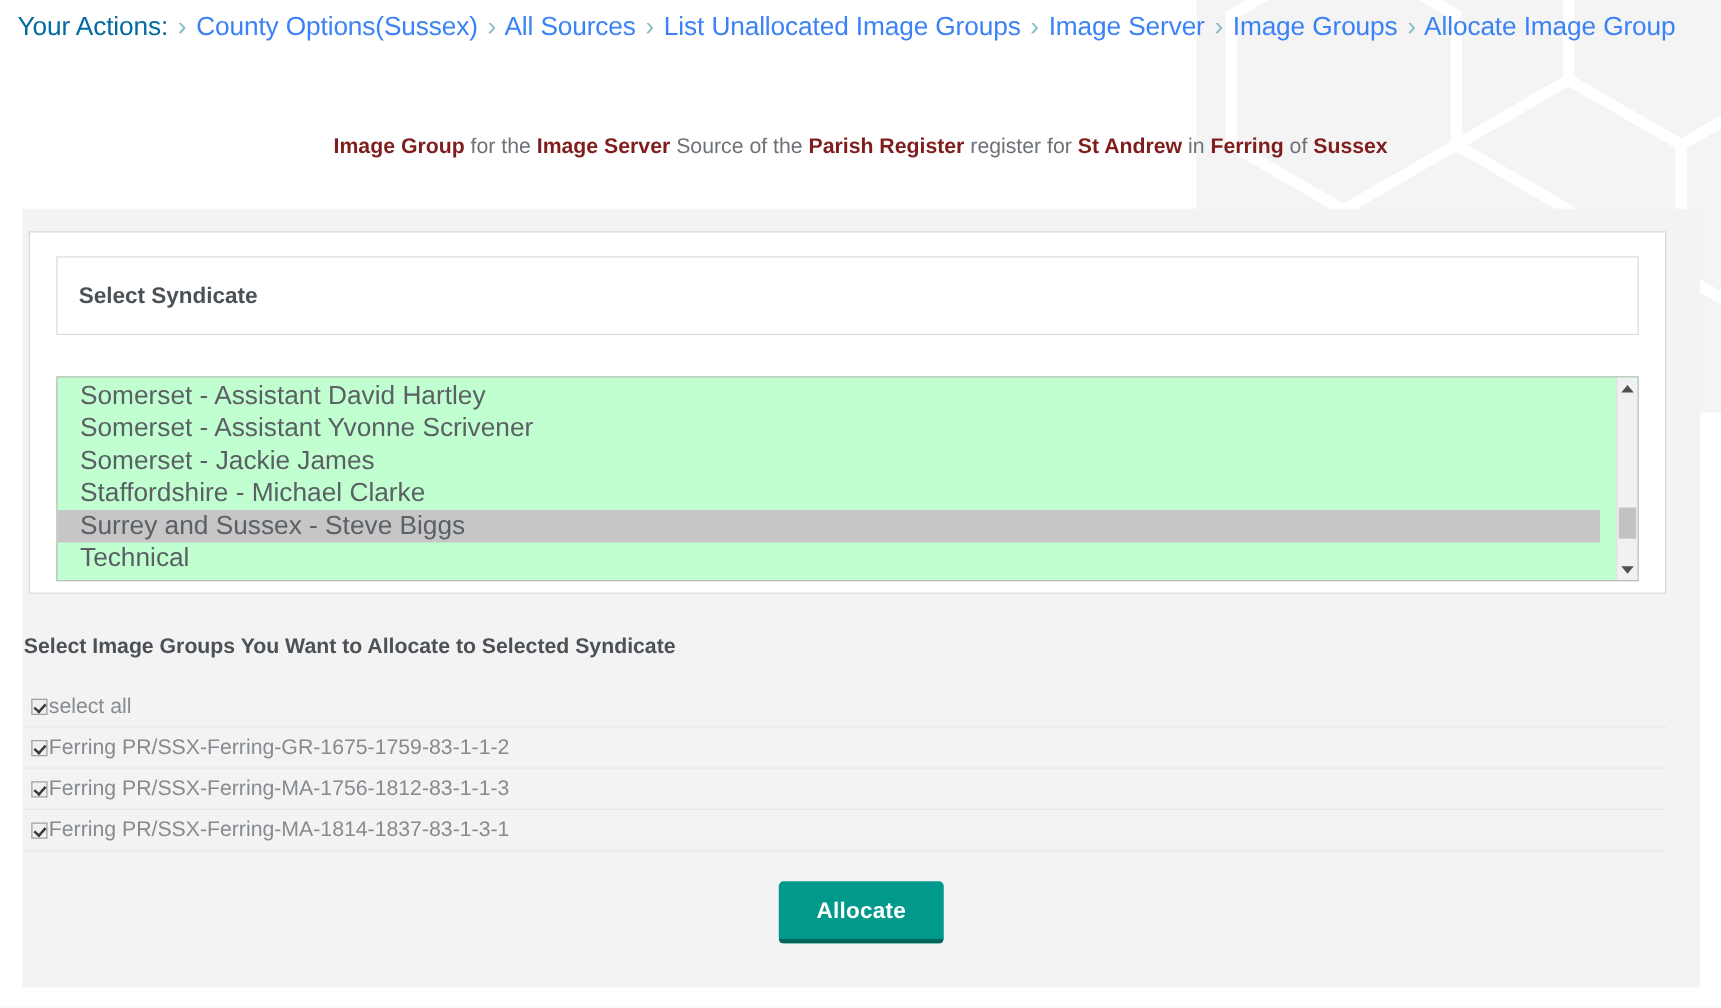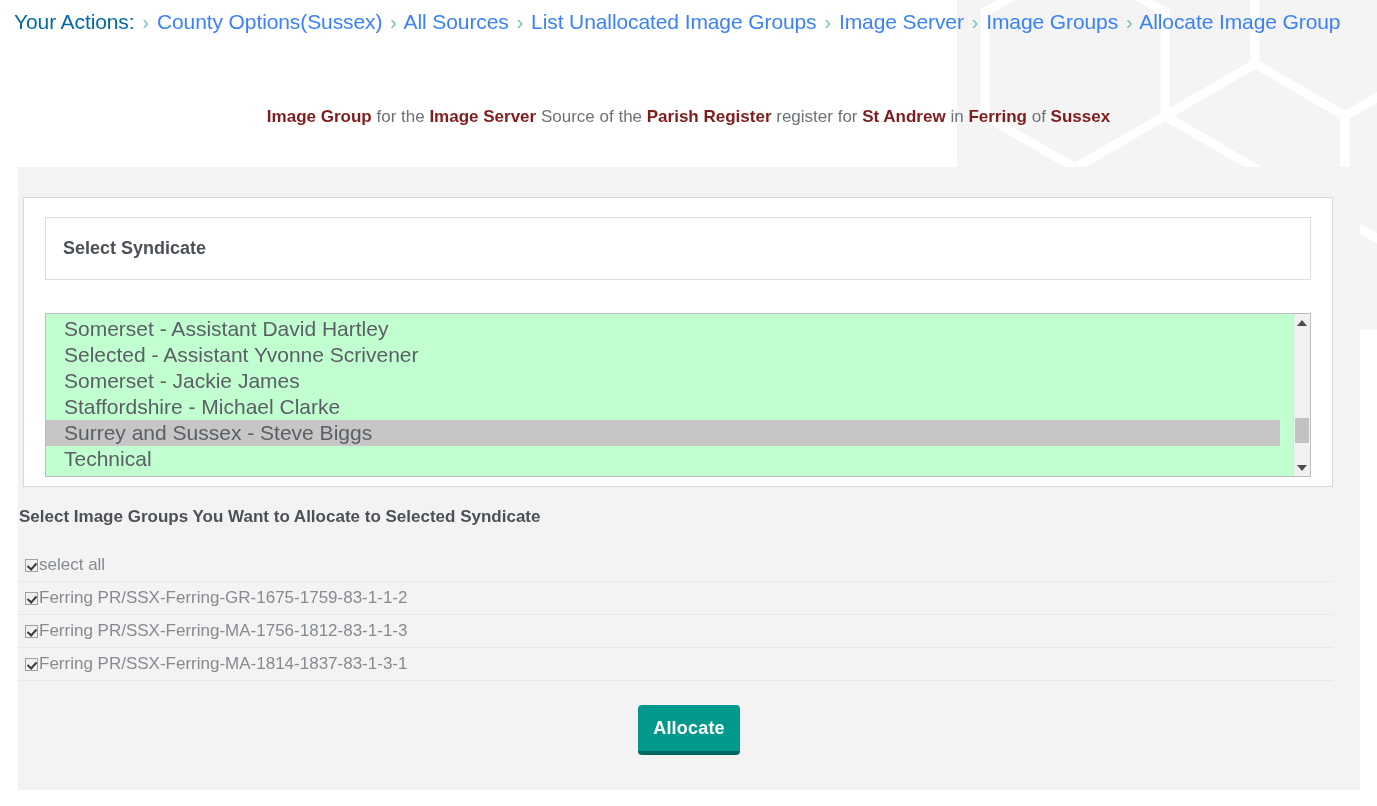--- a/index.html
+++ b/index.html
@@ -78,21 +78,21 @@
     width: 1342px;
     height: 623px;
     background: #f3f3f3;
     z-index: 2;
   }
 
   
   #syndicate-card {
     position: absolute;
     left: 5px;
-    top: 30px;
+    top: 18px;
     width: 1310px;
     height: 290px;
     background: #ffffff;
     border: 1px solid #d8d8d8;
     box-sizing: border-box;
   }
 
   
   #syndicate-header {
     position: absolute;
@@ -250,21 +250,21 @@
     justify-content: center;
   }
   #allocate-button {
     background: #00998c;
     color: #ffffff;
     font-size: 18px;
     font-weight: bold;
     border: none;
     border-bottom: 4px solid #00685f;
     border-radius: 4px;
-    width: 102px;
+    width: 132px;
     height: 50px;
     cursor: pointer;
     font-family: "Liberation Sans", sans-serif;
     letter-spacing: 0.2px;
   }
 </style>
 </head>
 <body>
 
 <svg id="hex-bg" viewBox="0 0 420 330" xmlns="http://www.w3.org/2000/svg">
@@ -314,21 +314,21 @@
 
   <div id="syndicate-card">
 
     <div id="syndicate-header">
       <span class="title">Select Syndicate</span>
     </div>
 
     <div id="syndicate-listbox">
       <div id="syndicate-options">
         <div class="syndicate-option">Somerset - Assistant David Hartley</div>
-        <div class="syndicate-option">Selected - Assistant Yvonne Scrivener</div>
+        <div class="syndicate-option">Somerset - Assistant Yvonne Scrivener</div>
         <div class="syndicate-option">Somerset - Jackie James</div>
         <div class="syndicate-option">Staffordshire - Michael Clarke</div>
         <div class="syndicate-option selected">Surrey and Sussex - Steve Biggs</div>
         <div class="syndicate-option">Technical</div>
       </div>
       <div id="listbox-scrollbar">
         <div class="sb-arrow up">
             <i></i>
           </div>
         <div id="listbox-thumb"></div>

